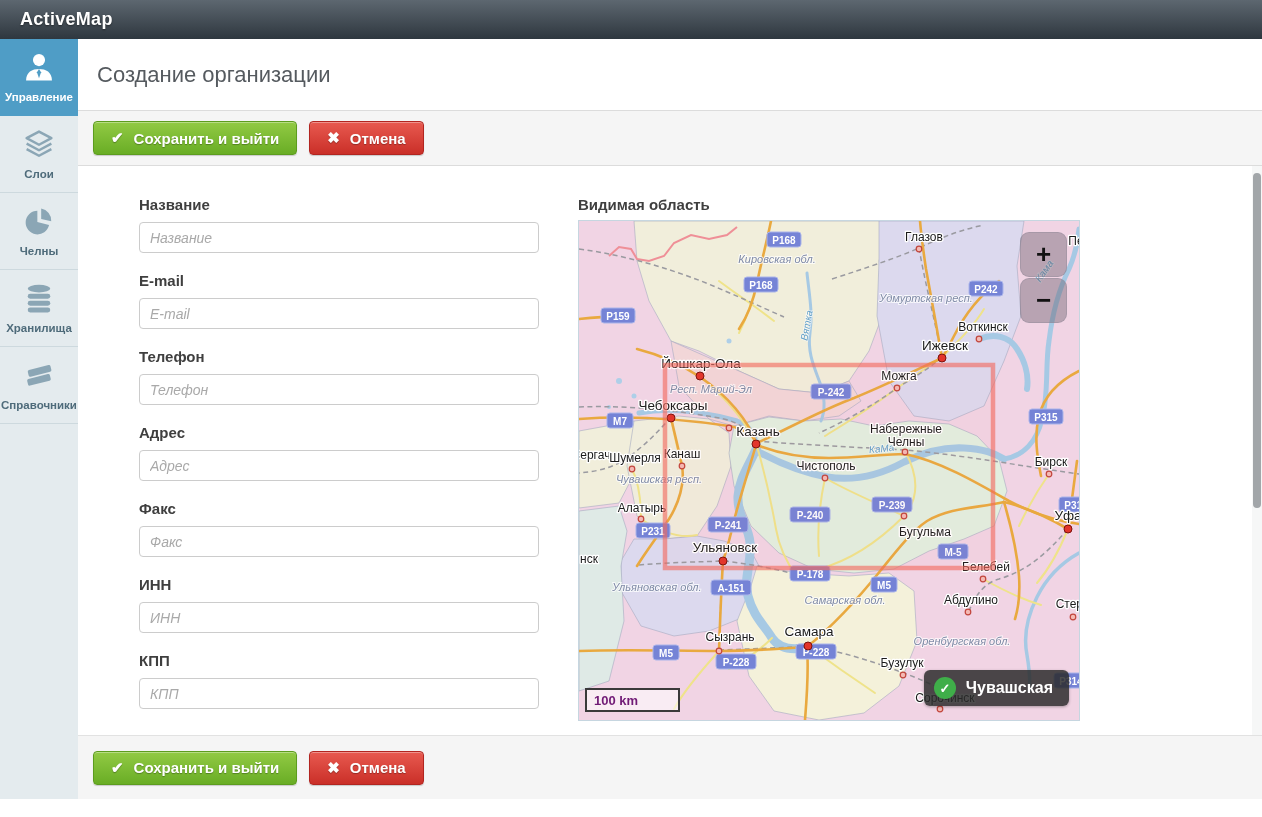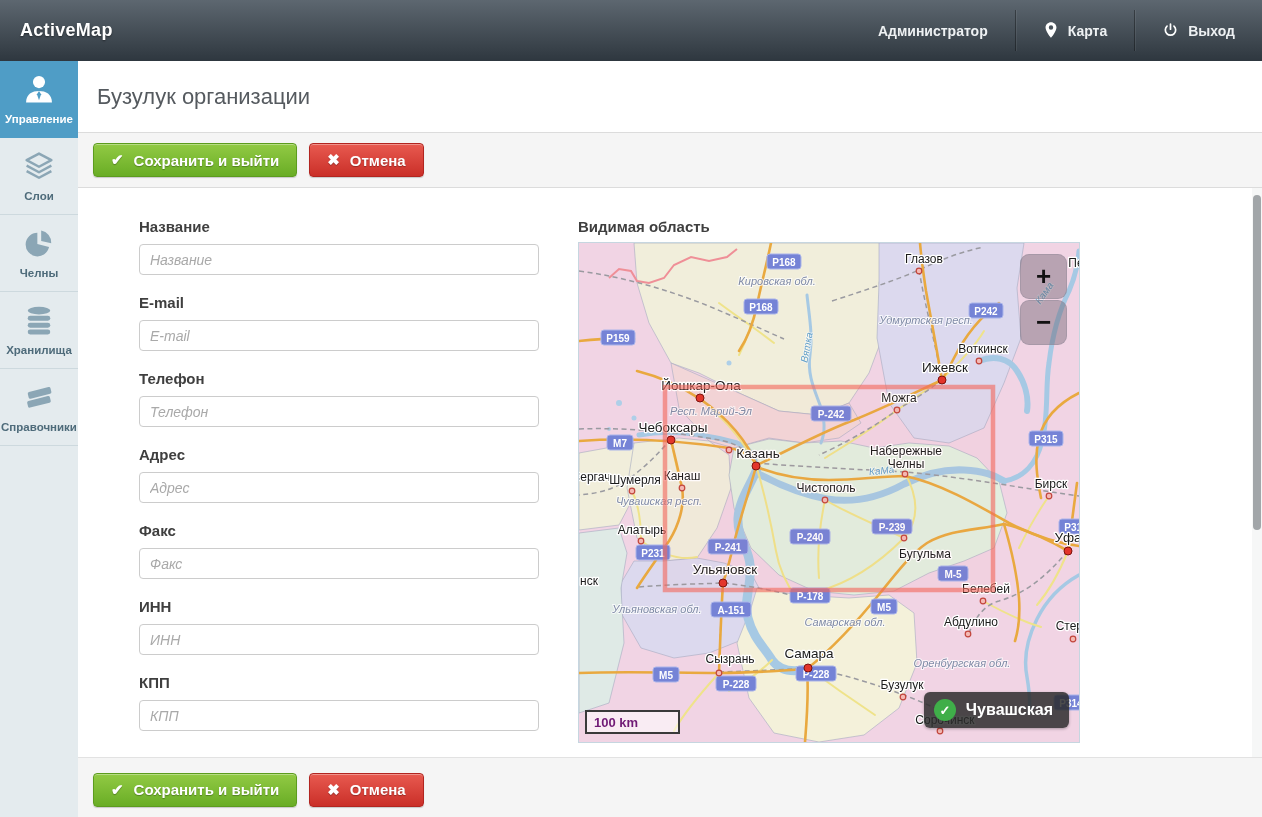--- a/index.html
+++ b/index.html
@@ -1,19 +1,19 @@
 <!DOCTYPE html>
 <html><head>
 <meta charset="utf-8">
 <style>
   html,body{margin:0;padding:0;}
   body{width:1262px;height:817px;overflow:hidden;font-family:"Liberation Sans",sans-serif;background:#fff;}
 
   
-  .topbar{height:61px;background:linear-gradient(#5d6770,#3a434b 75%,#2e373f);display:flex;align-items:center;color:#fff;}
+  .topbar{height:39px;background:linear-gradient(#5d6770,#3a434b 75%,#2e373f);display:flex;align-items:center;color:#fff;}
   .brand{font-size:18px;font-weight:bold;padding-left:20px;text-shadow:0 1px 2px rgba(0,0,0,.45);letter-spacing:.3px;}
   .topbar-right{margin-left:auto;display:flex;align-items:stretch;height:100%;}
   .topbar-item{display:flex;align-items:center;gap:9px;padding:0 27px;font-size:14px;font-weight:bold;color:#eef1f3;cursor:pointer;}
   .topbar-sep{width:1px;background:rgba(0,0,0,.35);box-shadow:1px 0 0 rgba(255,255,255,.07);margin:10px 0;}
   .topbar-item svg{display:block;}
 
   
   .shell{display:flex;height:760px;}
 
   
@@ -74,46 +74,20 @@
 
   
   .scroll-track{position:absolute;right:0;top:0;bottom:0;width:10px;background:#f6f7f7;}
   .scroll-thumb{position:absolute;left:1px;top:7px;width:8px;height:335px;background:#a2a6a9;border-radius:4px;}
 </style>
 </head>
 <body>
 
 <div class="topbar">
   <div class="brand">ActiveMap</div>
-  <div class="topbar-right">
-    <div class="topbar-item">
-      <span>Администратор</span>
-    </div>
-    <div class="topbar-sep"></div>
-    <div class="topbar-item">
-      <span>
-          <svg width="16" height="19" viewBox="0 0 24 28">
-            <path d="M12 1.5c-4.5 0-8.2 3.6-8.2 8.1 0 6 8.2 15.6 8.2 15.6s8.2-9.6 8.2-15.6c0-4.5-3.7-8.1-8.2-8.1zm0 11.4a3.3 3.3 0 1 1 0-6.6 3.3 3.3 0 0 1 0 6.6z" fill="#fff"></path>
-          </svg>
-        </span>
-      <span>Карта</span>
-    </div>
-    <div class="topbar-sep"></div>
-    <div class="topbar-item">
-      <span>
-          <svg width="17" height="17" viewBox="0 0 24 24">
-            <g stroke="#fff" stroke-width="2.4" fill="none" stroke-linecap="round">
-              <path d="M12 2.8v7.4"></path>
-              <path d="M7.1 5.8a7.3 7.3 0 1 0 9.8 0"></path>
-            </g>
-          </svg>
-        </span>
-      <span>Выход</span>
-    </div>
-  </div>
 </div>
 
 <div class="shell">
 
   <div class="sidebar">
     <div class="side-item active">
       <span>
           <svg viewBox="0 0 24 24">
             <circle class="icf" cx="12" cy="6.6" r="4.4"></circle>
             <path class="icf" d="M2.6,21.4 C2.6,15.2 7,13 12,13 C17,13 21.4,15.2 21.4,21.4 Z"></path>
@@ -163,21 +137,21 @@
             </g>
           </svg>
         </span>
       <span>Справочники</span>
     </div>
   </div>
 
   <div class="main">
 
     <div class="page-header">
-      <div class="page-title">Бузулук организации</div>
+      <div class="page-title">Создание организации</div>
     </div>
 
     <div class="actions-bar">
       <div class="btn btn-green">
         <span class="bicon">✔</span>
         <span>Сохранить и выйти</span>
       </div>
       <div class="btn btn-red">
         <span class="bicon">✖</span>
         <span>Отмена</span>

